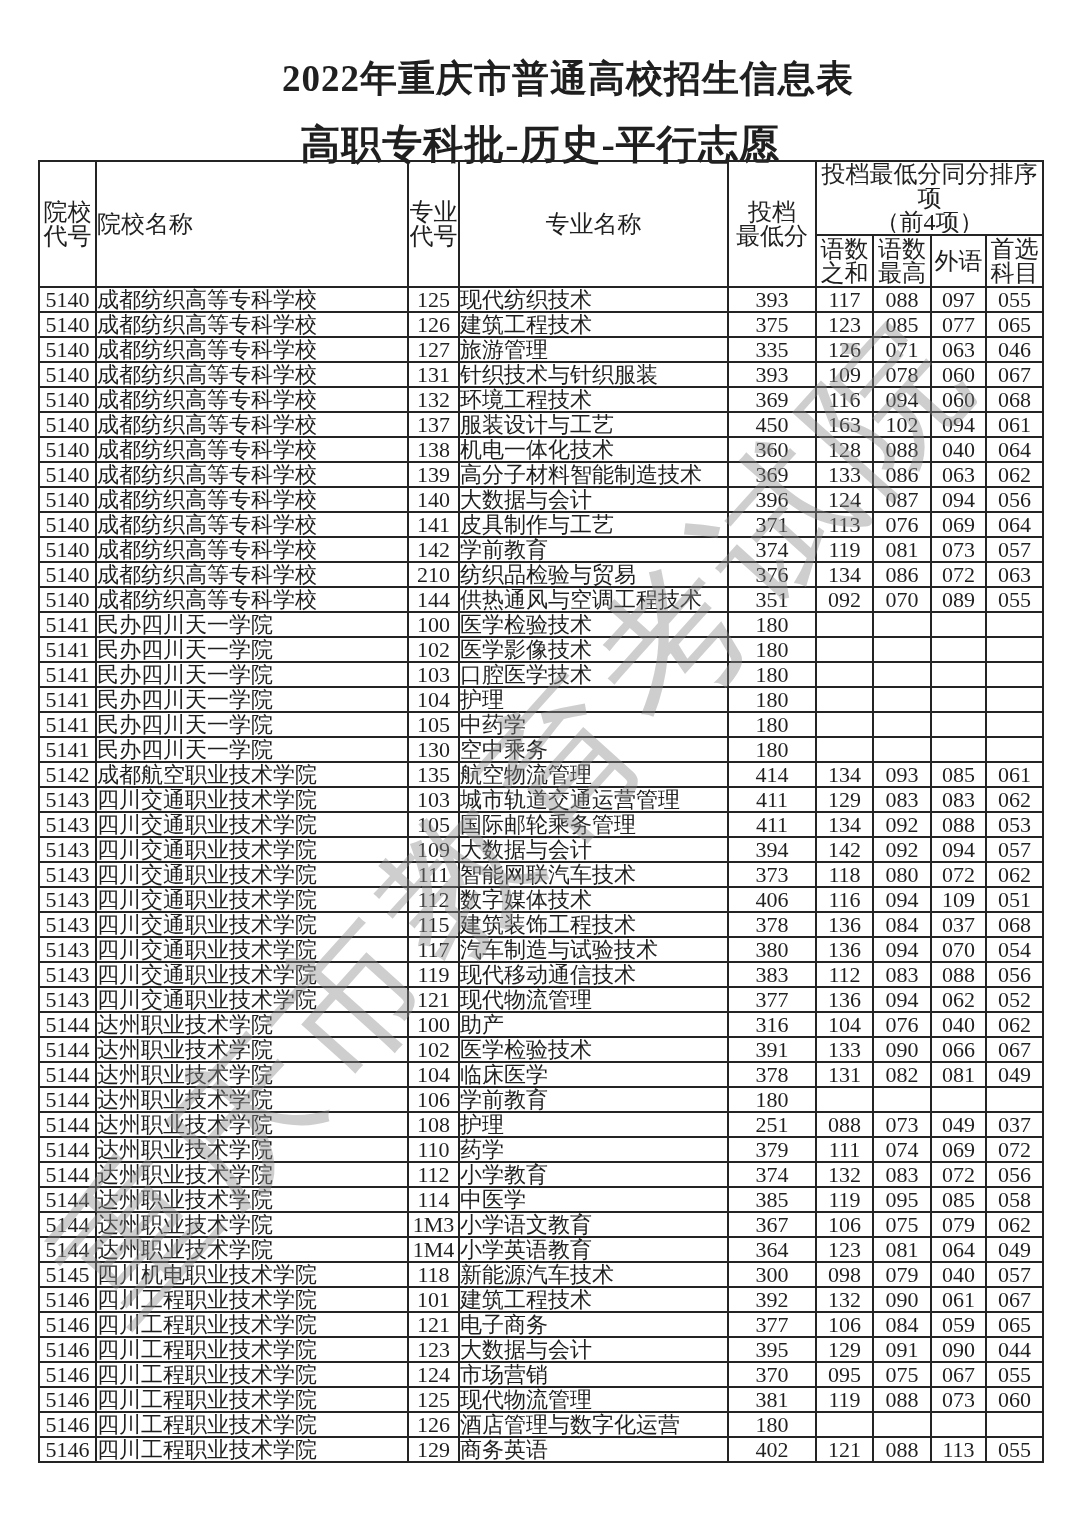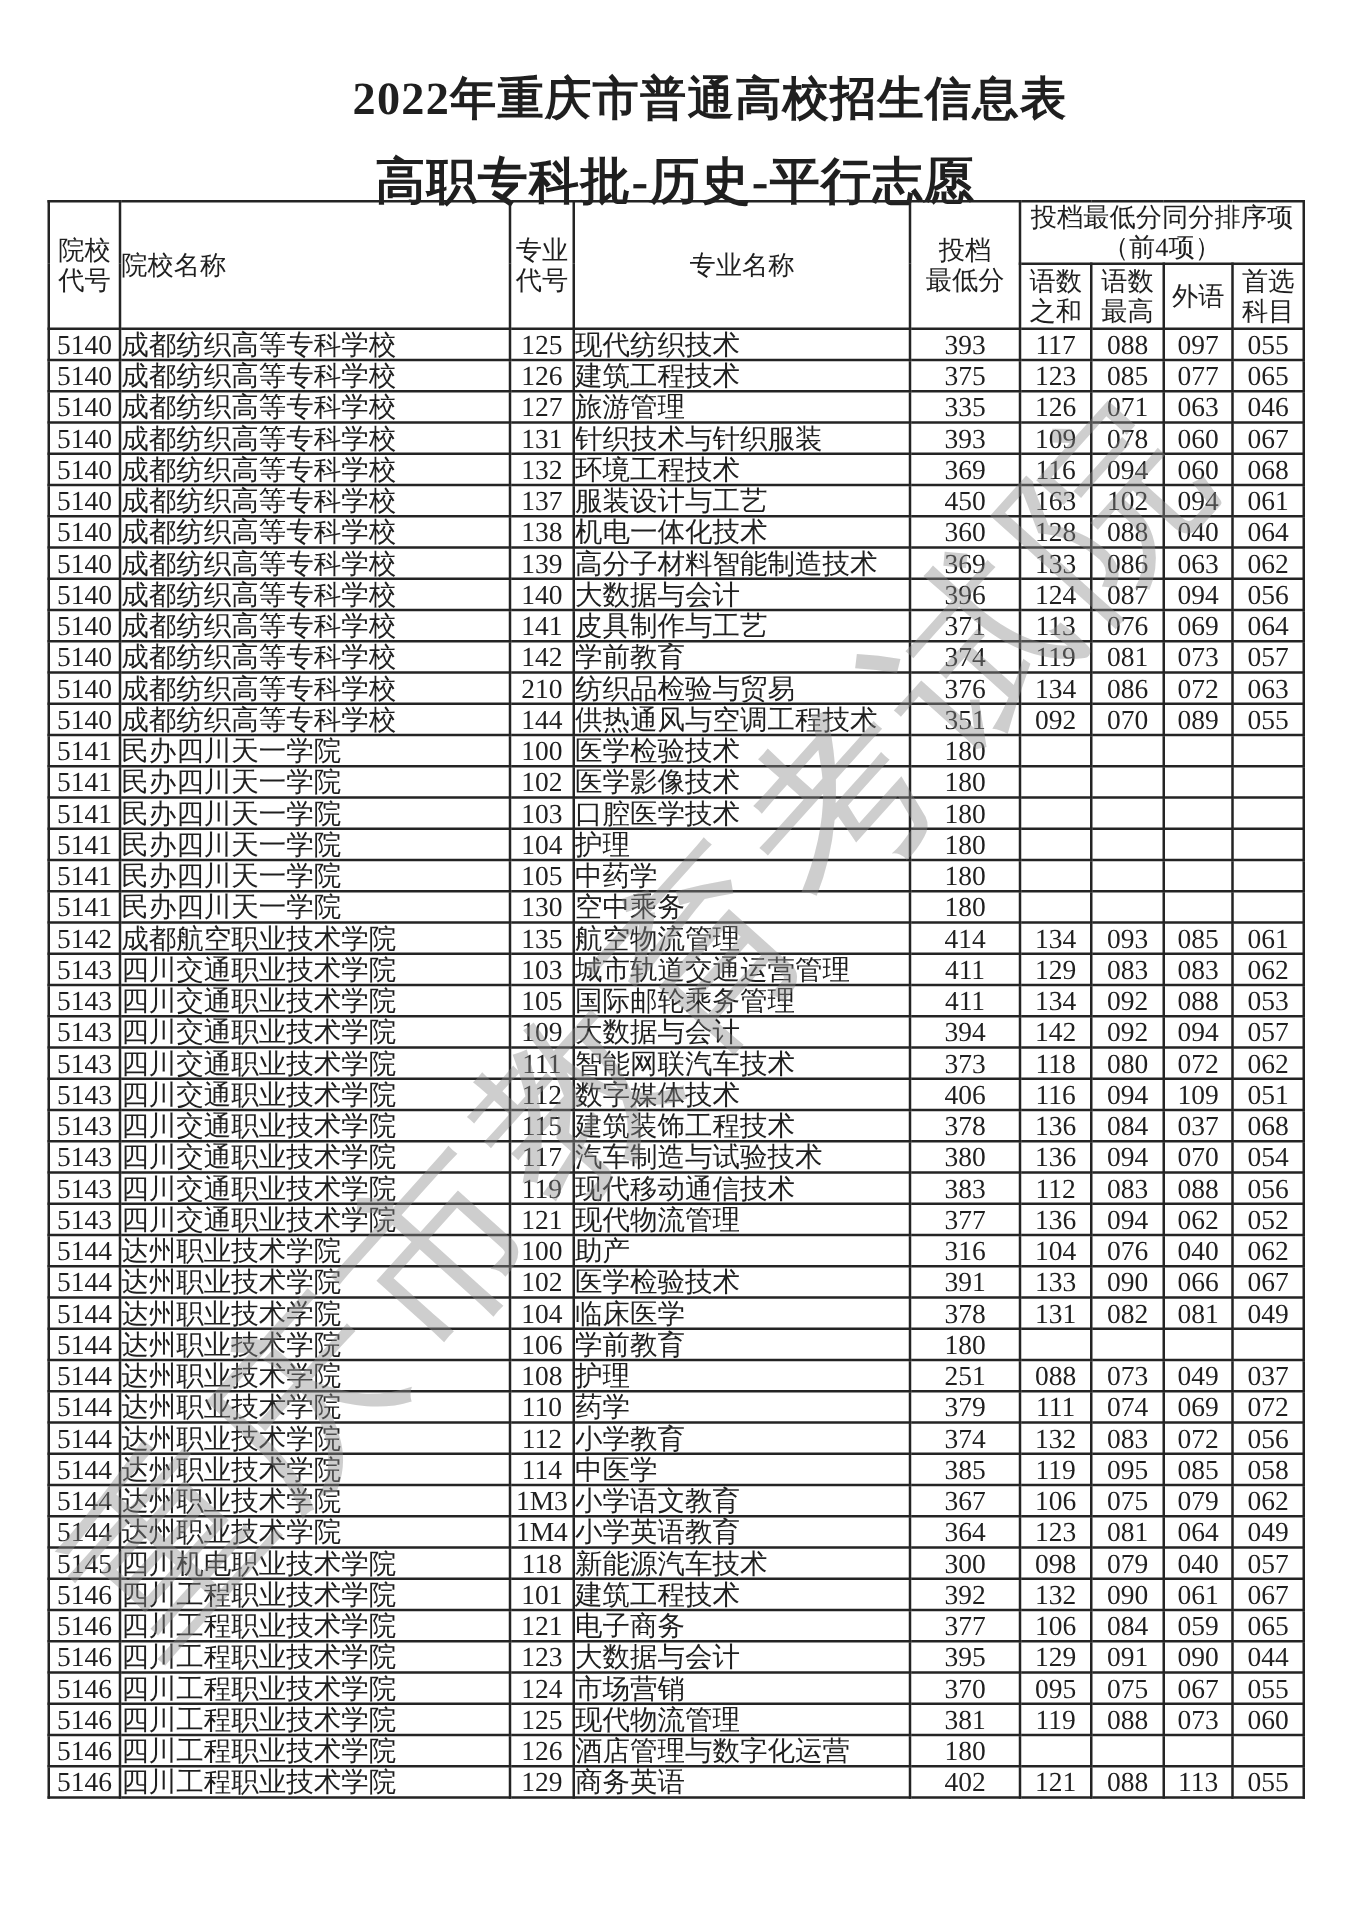--- a/index.html
+++ b/index.html
@@ -38,25 +38,26 @@
     table-layout:fixed;
     width:1004px;
   }
   table.adm th, table.adm td{
     border:2px solid #242424;
     padding:0;
     overflow:hidden;
     font-weight:normal;
   }
   thead th{
-    font-size:21px;
+    font-size:24px;
     line-height:24px;
     text-align:center;
     vertical-align:middle;
     white-space:pre-line;
+    border-radius:12px;
   }
   thead tr.h1 th{height:46px;}
   thead tr.h2 th{height:50px;}
   th.left, td.left{
     text-align:left;
     padding-left:5px;
     padding-right:2px;
   }
   tbody td{
     height:23px;

